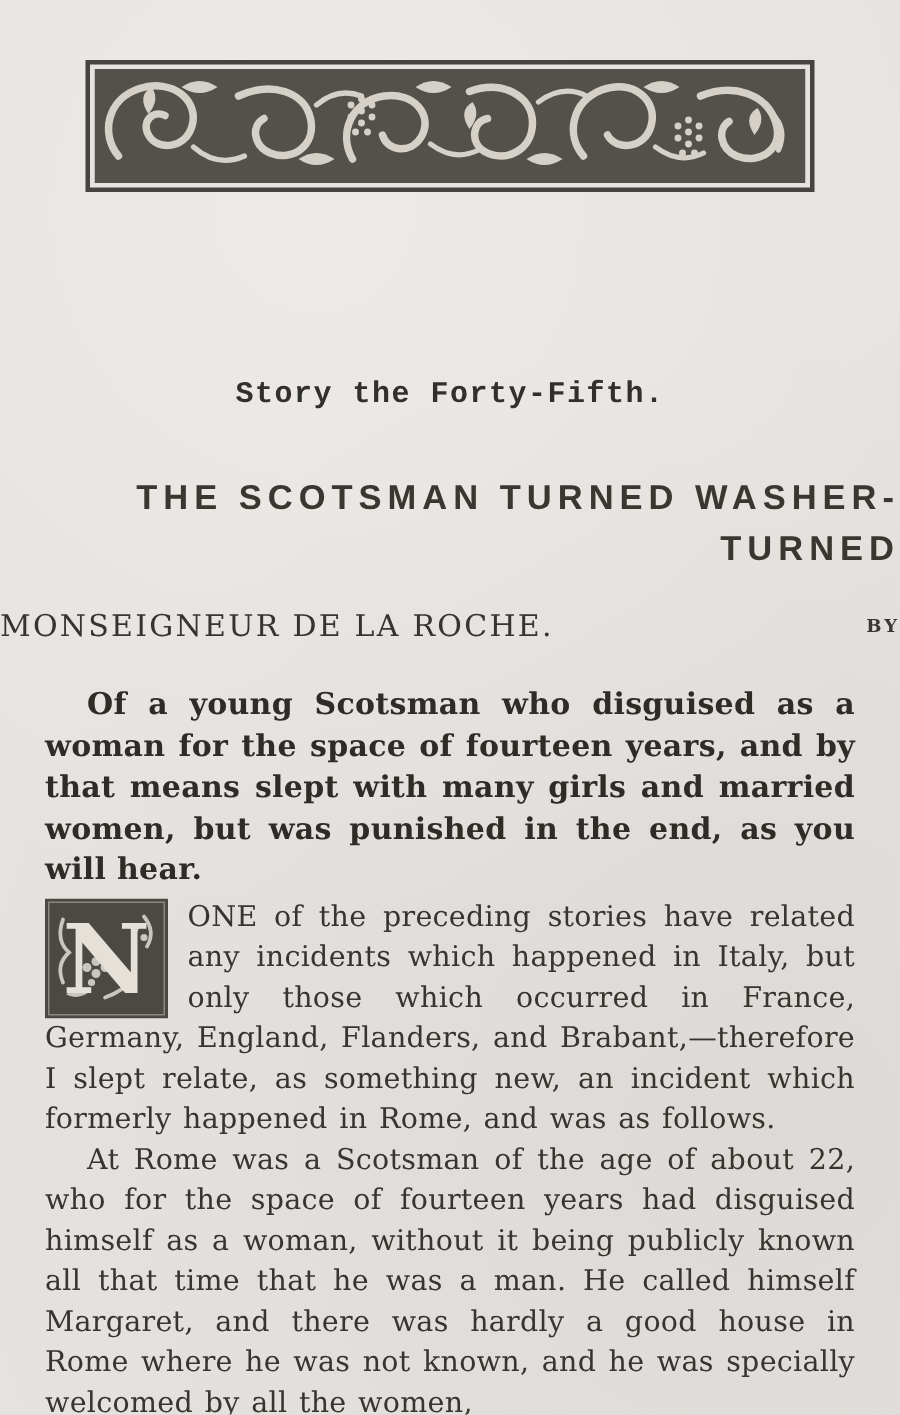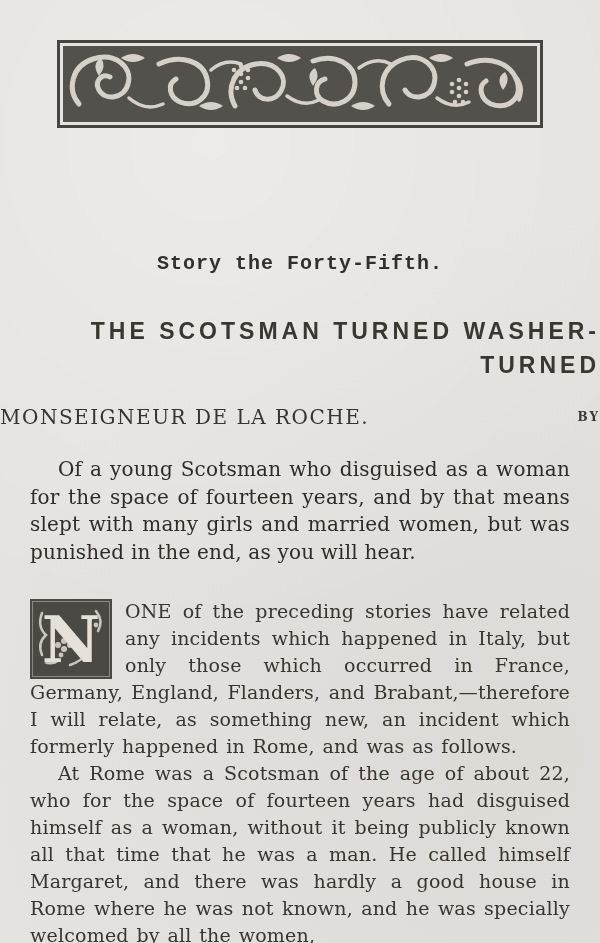--- a/index.html
+++ b/index.html
@@ -77,21 +77,21 @@
     letter-spacing:1.5px;
     color:#37342f;
   }
   
   .summary{
     position:absolute;
     left:30px; top:456px;
     width:540px;
     margin:0;
     font-family:"DejaVu Serif", serif;
-    font-weight:normal;
+    font-weight:bold;
     font-size:20px;
     line-height:27.5px;
     text-align:justify;
     text-indent:28px;
     letter-spacing:0.2px;
     color:#2f2c27;
   }
   
   .body-text{
     position:absolute;
@@ -201,18 +201,18 @@
               <circle cx="34" cy="42" r="3"></circle>
               <circle cx="34" cy="50" r="3"></circle>
             <circle cx="40" cy="46" r="3"></circle>
               <circle cx="31" cy="56" r="2.4"></circle>
             <circle cx="60" cy="20" r="2.4"></circle>
               <circle cx="66" cy="26" r="2.4"></circle>
             <path d="M14,64 q8,-6 16,-2 q-8,6 -16,2z"></path>
           </g>
           <text x="41" y="63" text-anchor="middle" font-family="DejaVu Serif, serif" font-size="64" font-weight="bold" fill="#e6e1d8">N</text>
         </svg>
-      </span><span>ONE of the preceding stories have related any incidents which happened in Italy, but only those which occurred in France, Germany, England, Flanders, and Brabant,—therefore I will relate, as something new, an incident which formerly happened in Rome, and was as follows.</span>
+      </span><span>ONE of the preceding stories have related any incidents which happened in Italy, but only those which occurred in France, Germany, England, Flanders, and Brabant,—therefore I slept relate, as something new, an incident which formerly happened in Rome, and was as follows.</span>
     </p>
     <p class="para2">At Rome was a Scotsman of the age of about 22, who for the space of fourteen years had disguised himself as a woman, without it being publicly known all that time that he was a man.  He called himself Margaret, and there was hardly a good house in Rome where he was not known, and he was specially welcomed by all the women,</p>
   </div>
 
 </div>
 
 </body></html>

